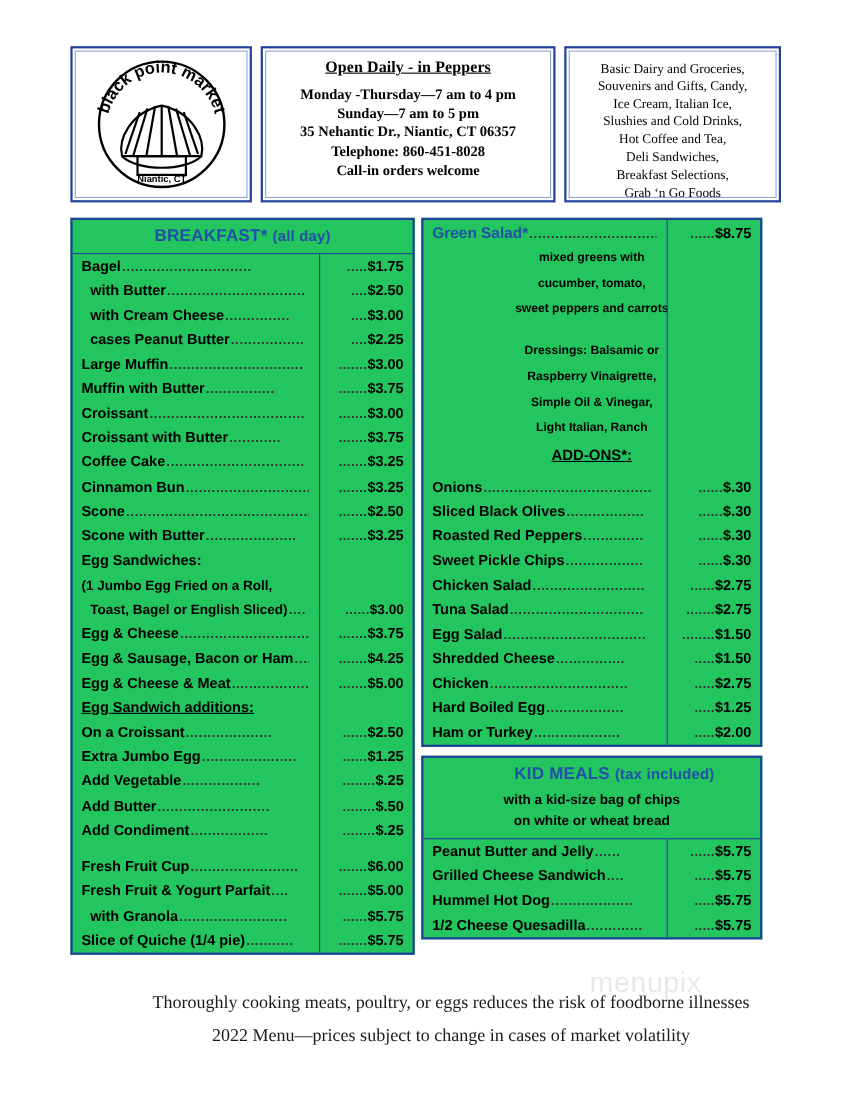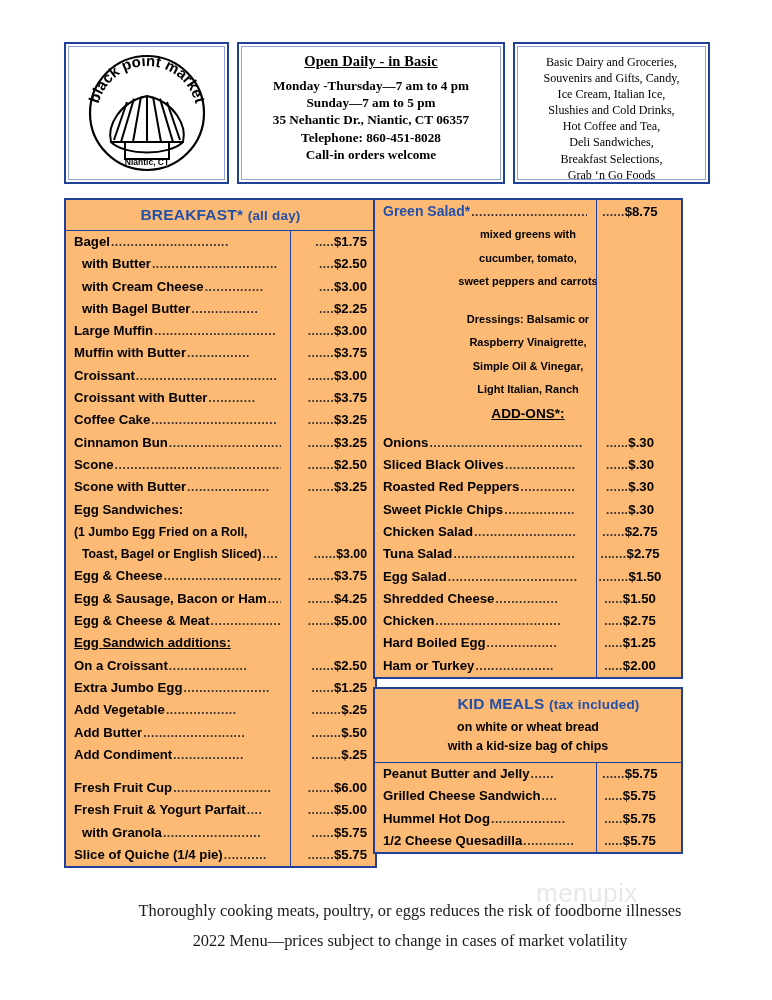--- a/index.html
+++ b/index.html
@@ -81,25 +81,25 @@
   }
 
   
   .cols {
     position: absolute;
     left: 64px;
     top: 198px;
     width: 646px;
   }
   .col-left  { position: absolute; left: 0px;   top: 0; width: 313px; }
-  .col-right { position: absolute; left: 309px; top: 0; width: 310px; }
+  .col-right { position: absolute; left: 319px; top: 0; width: 310px; }
 
   .panel {
     border: 2px solid #21409a;
-    background: #fdba74;
+    background: #22c55e;
     box-sizing: border-box;
     position: relative;
   }
 
   .panel-title {
     text-align: center;
     color: #2350a8;
     font-weight: bold;
     font-size: 15.5px;
     padding: 6px 0 6px 0;
@@ -176,21 +176,21 @@
   .row.indent .name { padding-left: 16px; }
   .row.noprice .price { visibility: hidden; }
   .row.header-line .name .nm-txt { text-decoration: none; }
   .row.underline-head .name .nm-txt { text-decoration: underline; }
   .row.small-note { font-size: 12.3px; }
   .row.spacer { height: 11px; }
 
   
   .col-left .row .price  { width: 86px; text-align: right; }
   .col-left .divider     { left: 224px; }
-  .col-right .row .price { width: 86px; text-align: center; }
+  .col-right .row .price { width: 86px; }
   .col-right .divider    { left: 221px; }
 
   
   .salad-body {
     padding: 1px 0 6px 0;
   }
   .salad-line {
     text-align: center;
     font-weight: bold;
     font-size: 11px;
@@ -267,21 +267,21 @@
         <text font-family="'Liberation Sans',sans-serif" font-size="15" font-weight="bold" fill="#000">
           <textPath href="#arcpath" startOffset="50%" text-anchor="middle">black point market</textPath>
         </text>
       </svg>
     </div>
   </div>
 
   <div class="hbox hbox-hours">
     <div class="hbox-inner"></div>
     <div class="hours">
-      <div class="hours-title">Open Daily - in Basic</div>
+      <div class="hours-title">Open Daily - in Peppers</div>
       <div class="hours-line">Monday -Thursday—7 am to 4 pm</div>
       <div class="hours-line">Sunday—7 am to 5 pm</div>
       <div class="hours-line">35 Nehantic Dr., Niantic, CT 06357</div>
       <div class="hours-line">Telephone:  860-451-8028</div>
       <div class="hours-line">Call-in orders welcome</div>
     </div>
   </div>
 
   <div class="hbox hbox-goods">
     <div class="hbox-inner"></div>
@@ -325,21 +325,21 @@
             </div>
             <div class="row indent">
               <span class="name">
                 <span class="nm-txt">with Cream Cheese</span>
                 <span class="leader">...............</span>
               </span>
               <span class="price"><span class="dots">....</span>$3.00</span>
             </div>
             <div class="row indent">
               <span class="name">
-                <span class="nm-txt">with Bagel Butter</span>
+                <span class="nm-txt">cases Peanut Butter</span>
                 <span class="leader">.................</span>
               </span>
               <span class="price"><span class="dots">....</span>$2.25</span>
             </div>
             <div class="row">
               <span class="name">
                 <span class="nm-txt">Large Muffin</span>
                 <span class="leader">...............................</span>
               </span>
               <span class="price"><span class="dots">.......</span>$3.00</span>
@@ -627,22 +627,22 @@
     </div>
 
     <div style="height:8px"></div>
 
     <div class="panel">
       <div class="panel-title" style="border-bottom:none;padding-bottom:2px;padding-left:41px;">
         <span>KID MEALS</span>
         <span class="small">(tax included)</span>
       </div>
       <div class="subtitle-block">
+        <div class="panel-subtitle">with a kid-size bag of chips</div>
         <div class="panel-subtitle">on white or wheat bread</div>
-        <div class="panel-subtitle">with a kid-size bag of chips</div>
       </div>
       <div class="rows">
         <div class="divider"></div>
         <div id="km-items">
             <div class="row">
               <span class="name">
                 <span class="nm-txt">Peanut Butter and Jelly</span>
                 <span class="leader"> ......</span>
               </span>
               <span class="price"><span class="dots">......</span>$5.75</span>

